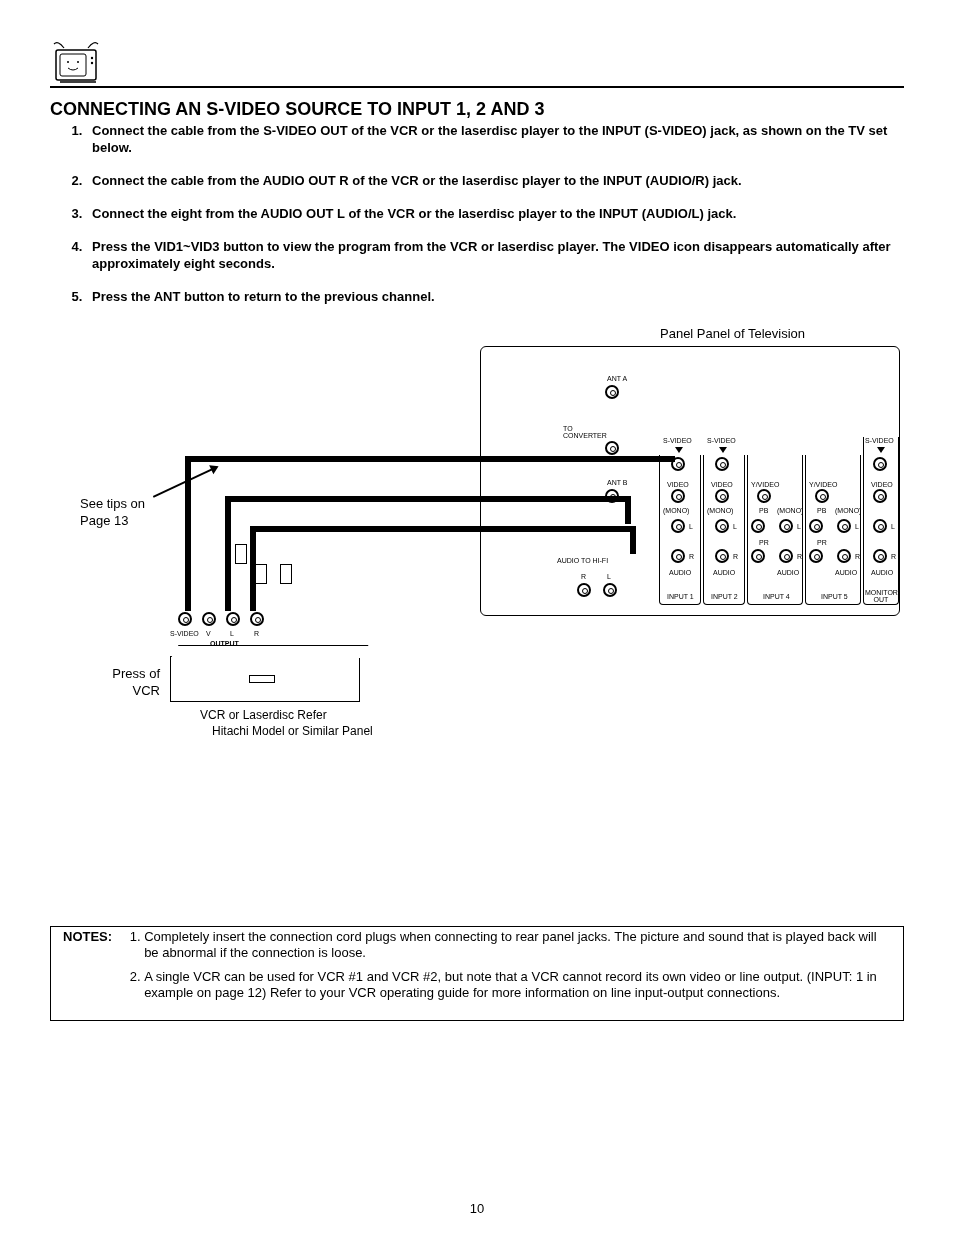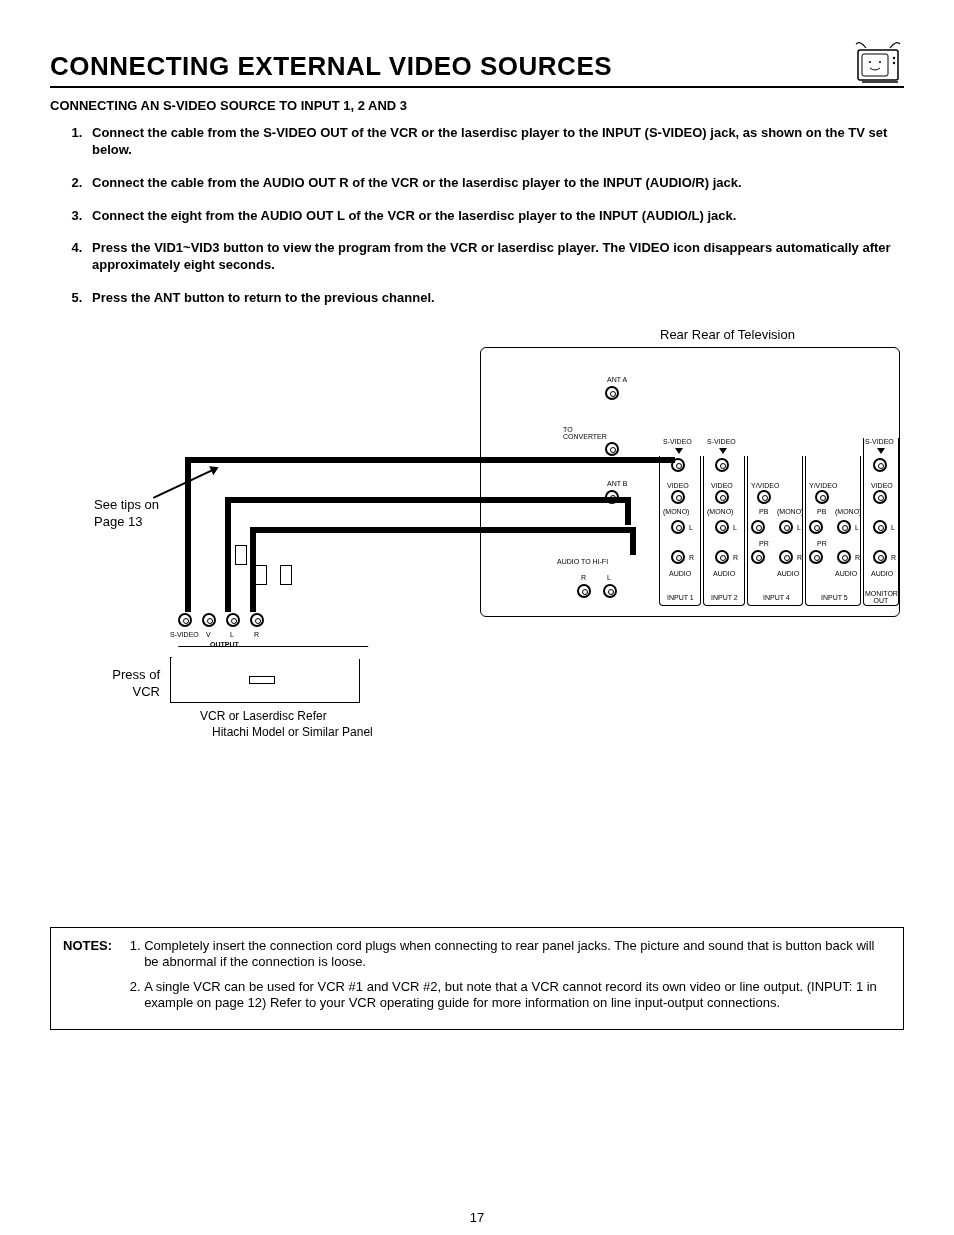--- a/index.html
+++ b/index.html
@@ -27,22 +27,22 @@
     margin: 0;
     letter-spacing: 0.5px;
   }
   .tv-icon {
     width: 52px;
     height: 44px;
     flex-shrink: 0;
   }
   .subheading {
     font-weight: bold;
-    font-size: 13px;
-    margin: 4px 0 10px 0;
+    font-size: 18px;
+    margin: 4px 0 2px 0;
   }
   ol.steps {
     margin: 0 0 20px 0;
     padding-left: 36px;
     font-weight: bold;
   }
   ol.steps > li {
     margin-bottom: 16px;
     padding-left: 6px;
   }
@@ -131,36 +131,35 @@
     position:absolute;
     right:-2px; top:-4px;
     width:0;height:0;
     border-left:8px solid #000;
     border-top:5px solid transparent;
     border-bottom:5px solid transparent;
   }
   .cable{ position:absolute; background:#000; }
   .notes-box {
     border: 1px solid #000;
-    padding: 10px 12px 10px 12px;
+    padding: 2px 12px 10px 12px;
     margin-top: 130px;
     display: flex;
     gap: 12px;
     font-size: 13px;
   }
   .notes-label { font-weight: bold; flex-shrink:0; }
   ol.notes-list { margin:0; padding-left: 20px; }
   ol.notes-list li { margin-bottom: 8px; line-height:1.25; }
   .page-num { text-align:center; margin-top: 180px; font-size:13px; }
 </style>
 </head>
 <body>
 
 <div class="header-row">
-  <h1>CONNECTING EXTERNAL VIDEO SOURCES</h1>
   <svg class="tv-icon" viewBox="0 0 52 44">
     <rect x="6" y="10" width="40" height="30" rx="2" fill="none" stroke="#000" stroke-width="1.5"></rect>
     <rect x="10" y="14" width="26" height="22" rx="2" fill="none" stroke="#000" stroke-width="1"></rect>
     <circle cx="42" cy="18" r="1.2" fill="#000"></circle>
     <circle cx="42" cy="23" r="1.2" fill="#000"></circle>
     <path d="M14 8 Q8 0 4 4" fill="none" stroke="#000" stroke-width="1.2"></path>
     <path d="M38 8 Q44 0 48 4" fill="none" stroke="#000" stroke-width="1.2"></path>
     <circle cx="18" cy="22" r="1" fill="#000"></circle>
       <circle cx="28" cy="22" r="1" fill="#000"></circle>
     <path d="M18 28 Q23 32 28 28" fill="none" stroke="#000" stroke-width="1"></path>
@@ -173,21 +172,21 @@
 <ol class="steps">
   <li>Connect the cable from the S-VIDEO OUT of the VCR or the laserdisc player to the INPUT (S-VIDEO) jack, as shown on the TV set below.</li>
   <li>Connect the cable from the AUDIO OUT R of the VCR or the laserdisc player to the INPUT (AUDIO/R) jack.</li>
   <li>Connect the eight from the AUDIO OUT L of the VCR or the laserdisc player to the INPUT (AUDIO/L) jack.</li>
   <li>Press the VID1~VID3 button to view the program from the VCR or laserdisc player.  The VIDEO icon disappears automatically after approximately eight seconds.</li>
   <li>Press the ANT button to return to the previous channel.</li>
 </ol>
 
 <div class="diagram-area">
 
-  <div class="rear-panel-label">Rear Rear of Television</div>
+  <div class="rear-panel-label">Panel Panel of Television</div>
 
   <div class="panel-box">
 
     <div class="tiny" style="position:absolute;left:126px;top:28px;">ANT A</div>
     <div class="jack" style="left:124px;top:38px;"></div>
 
     <div class="tiny" style="position:absolute;left:82px;top:78px;width:40px;text-align:left;">TO CONVERTER</div>
     <div class="jack" style="left:124px;top:94px;"></div>
 
     <div class="tiny" style="position:absolute;left:126px;top:132px;">ANT B</div>
@@ -286,21 +285,21 @@
   <div class="cable" style="left:575px;top:170px;width:6px;height:28px;"></div>
 
   <div class="cable" style="left:200px;top:200px;width:6px;height:85px;"></div>
   <div class="cable" style="left:200px;top:200px;width:380px;height:6px;"></div>
   <div class="cable" style="left:580px;top:200px;width:6px;height:28px;"></div>
 
   <div style="position:absolute;left:185px;top:218px;width:12px;height:20px;border:1.5px solid #000;background:#fff;"></div>
   <div style="position:absolute;left:205px;top:238px;width:12px;height:20px;border:1.5px solid #000;background:#fff;"></div>
   <div style="position:absolute;left:230px;top:238px;width:12px;height:20px;border:1.5px solid #000;background:#fff;"></div>
 
-  <div class="diagram-label" style="left:44px;top:170px;font-size:13px;width:80px;">See tips on Page 13</div>
+  <div class="diagram-label" style="left:30px;top:170px;font-size:13px;width:80px;">See tips on Page 13</div>
   <div class="arrow-ferrite"></div>
 
   <div class="jack" style="left:128px;top:286px;"></div>
   <div class="jack" style="left:152px;top:286px;"></div>
   <div class="jack" style="left:176px;top:286px;"></div>
   <div class="jack" style="left:200px;top:286px;"></div>
   <div class="tiny" style="position:absolute;left:120px;top:304px;">S-VIDEO</div>
   <div class="tiny" style="position:absolute;left:156px;top:304px;">V</div>
   <div class="tiny" style="position:absolute;left:180px;top:304px;">L</div>
   <div class="tiny" style="position:absolute;left:204px;top:304px;">R</div>
@@ -311,18 +310,18 @@
     <div class="vcr-slot"></div>
   </div>
   <div class="diagram-label" style="left:150px;top:382px;font-size:12px;">VCR or Laserdisc Refer</div>
   <div class="diagram-label" style="left:162px;top:398px;font-size:12px;text-align:center;">Hitachi Model or Similar Panel</div>
 
 </div>
 
 <div class="notes-box">
   <div class="notes-label">NOTES:</div>
   <ol class="notes-list">
-    <li>Completely insert the connection cord plugs when connecting to rear panel jacks.  The picture and sound that is button back will be abnormal if the connection is loose.</li>
+    <li>Completely insert the connection cord plugs when connecting to rear panel jacks.  The picture and sound that is played back will be abnormal if the connection is loose.</li>
     <li>A single VCR can be used for VCR #1 and VCR #2, but note that a VCR cannot record its own video or line output.  (INPUT: 1 in example on page 12)  Refer to your VCR operating guide for more information on line input-output connections.</li>
   </ol>
 </div>
 
-<div class="page-num">17</div>
+<div class="page-num">10</div>
 
 </body></html>

